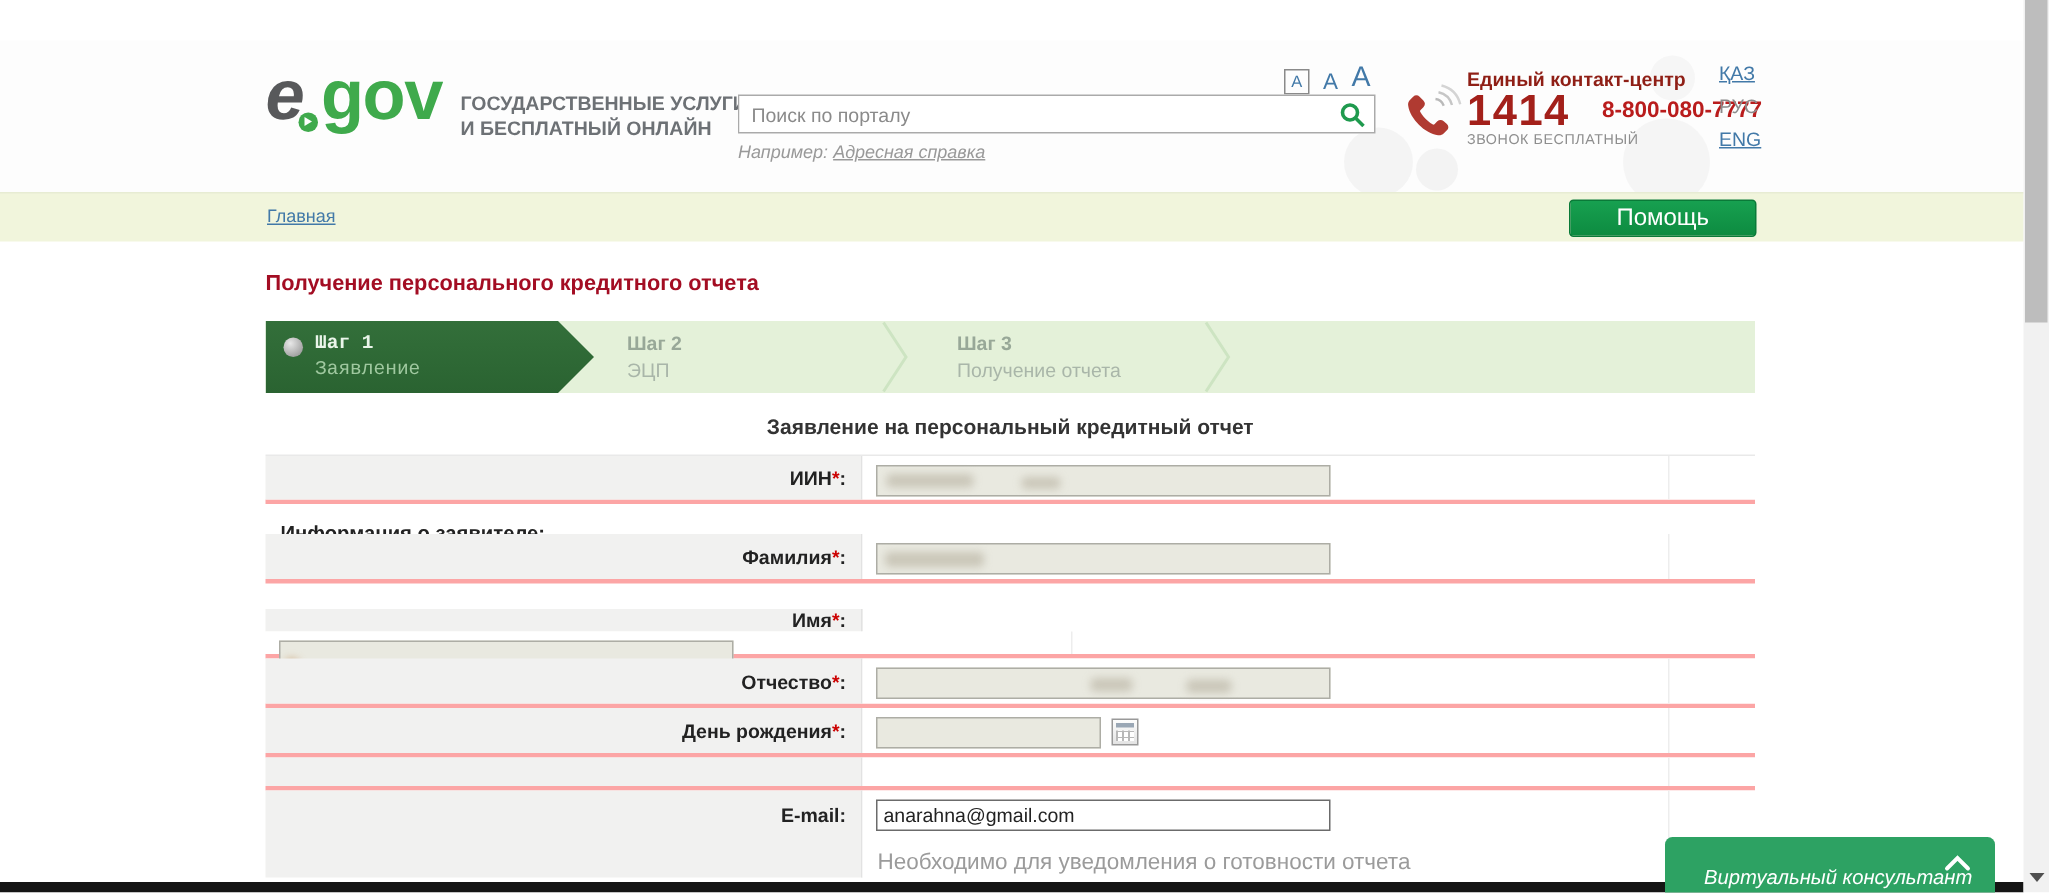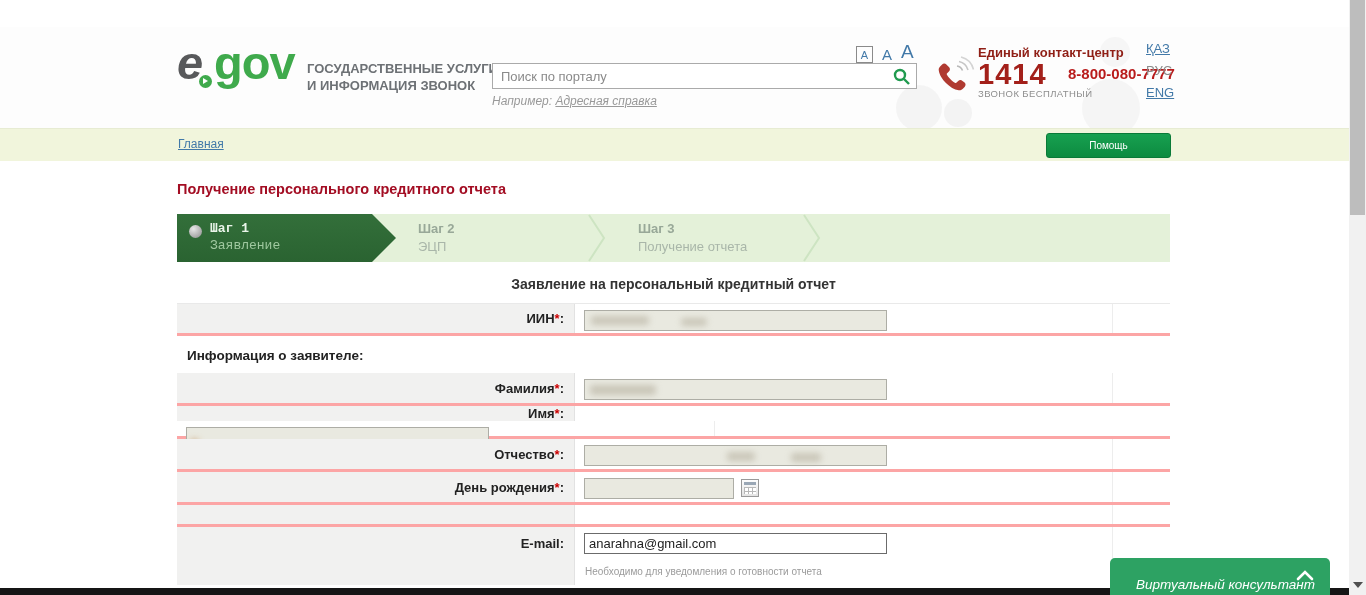--- a/index.html
+++ b/index.html
@@ -59,21 +59,21 @@
   .lang-active { color:#4279a8; text-decoration:underline; }
   .lang-current { color:#8b8b8b; text-decoration:none; }
 
   
   .crumb-bar { position:absolute; left:0; top:128px; width:1349px; height:33px;
                background:#f1f5dc; border-top:1px solid #e7ecd3; }
   .crumb-home { position:absolute; left:178px; top:8px; font-size:12px; color:#4279a8;
                 text-decoration:underline; cursor:pointer; }
   .help-btn { position:absolute; left:1046px; top:4px; width:125px; height:25px;
               background:linear-gradient(#17a050,#0d8b40); border:1px solid #0a7a38;
-              border-radius:3px; color:#fff; font-size:10px; display:flex; align-items:center;
+              border-radius:3px; color:#fff; font-size:16px; display:flex; align-items:center;
               justify-content:center; cursor:pointer; font-family:"Liberation Sans", sans-serif; }
 
   
   .page-title { position:absolute; left:177px; top:181px; font-size:14.5px; font-weight:bold; color:#a30d23; }
 
   .steps { position:absolute; left:177px; top:214px; width:993px; height:48px; background:#e4f1d9; }
   .step1 { position:absolute; left:0; top:0; width:220px; height:48px;
            background:linear-gradient(#336f3a,#2a6331);
            clip-path:polygon(0 0, 195px 0, 219px 50%, 195px 100%, 0 100%);font-family:Liberation Mono, monospace; }
   .step-icon { position:absolute; left:12px; top:11px; width:13px; height:13px; border-radius:50%;
@@ -111,21 +111,21 @@
   .cal-btn::before { content:""; position:absolute; left:2px; top:2px; right:2px; height:3px; background:#9aa7b5; }
   .cal-btn::after { content:""; position:absolute; left:2px; top:7px; right:2px; bottom:2px;
              background:
                repeating-linear-gradient(to right, #b8b8b8 0 1px, transparent 1px 4px),
                repeating-linear-gradient(to bottom, #b8b8b8 0 1px, transparent 1px 4px),
                #fff; }
 
   .email-input { position:absolute; left:9px; top:6px; width:303px; height:21px;
                  border:1px solid #6b6b6b; font-size:13px; color:#222; padding:0 4px;
                  font-family:"Liberation Sans", sans-serif; outline:none; background:#fff; }
-  .email-note { position:absolute; left:10px; top:6px; font-size:10px; color:#9b9b9b; }
+  .email-note { position:absolute; left:10px; top:6px; font-size:15px; color:#9b9b9b; }
 
   
   .footer-edge { position:absolute; left:0; top:588px; width:1349px; height:7px; background:#151515; }
   .consultant { position:absolute; left:1110px; top:558px; width:220px; height:52px;
                 background:#2da263; border-radius:5px 5px 0 0; cursor:pointer; z-index:5;
                 display:flex; align-items:center;font-style:italic; }
   .consultant-label { color:#fff; font-size:13.5px; margin-left:26px; }
   .consultant svg { position:absolute; right:16px; top:11px; }
 
   
@@ -145,21 +145,21 @@
     <div class="deco-circle" style="left:896px;top:58px;width:46px;height:46px;opacity:.55;"></div>
     <div class="deco-circle" style="left:1082px;top:52px;width:58px;height:58px;opacity:.5;"></div>
     <div class="deco-circle" style="left:944px;top:72px;width:28px;height:28px;opacity:.6;"></div>
     <div class="deco-circle" style="left:1100px;top:10px;width:30px;height:30px;opacity:.45;"></div>
 
     <div class="logo-e">e</div>
     <div class="logo-dot"></div>
     <div class="logo-gov">gov</div>
     <div class="logo-tagline">
       <div>ГОСУДАРСТВЕННЫЕ УСЛУГИ</div>
-      <div>И ИНФОРМАЦИЯ ЗВОНОК</div>
+      <div>И БЕСПЛАТНЫЙ ОНЛАЙН</div>
     </div>
 
     <div class="font-controls">
       <span class="fc-small">A</span>
       <span class="fc-med">A</span>
       <span class="fc-large">A</span>
     </div>
 
     <div class="search-box">
       <input type="text" placeholder="Поиск по порталу" style="">
@@ -234,21 +234,21 @@
         <div class="smudge" style="left:96px;top:7px;width:26px;height:8px;"></div>
       </div>
       <div class="vline" style="left:537px;"></div>
     </div>
   </div>
 
   <div class="section-row" style="top:337px;height:36px;">
     <span>Информация о заявителе:</span>
   </div>
 
-  <div class="frow" style="top:373px;height:33px;">
+  <div class="frow" style="top:356px;height:33px;">
     <div class="lab">
         <span>Фамилия</span>
         <span class="req">*</span>
         <span>:</span>
       </div>
     <div class="val">
       <div class="dis-input">
         <div class="smudge" style="left:5px;top:5px;width:66px;height:10px;"></div>
       </div>
       <div class="vline" style="left:537px;"></div>

